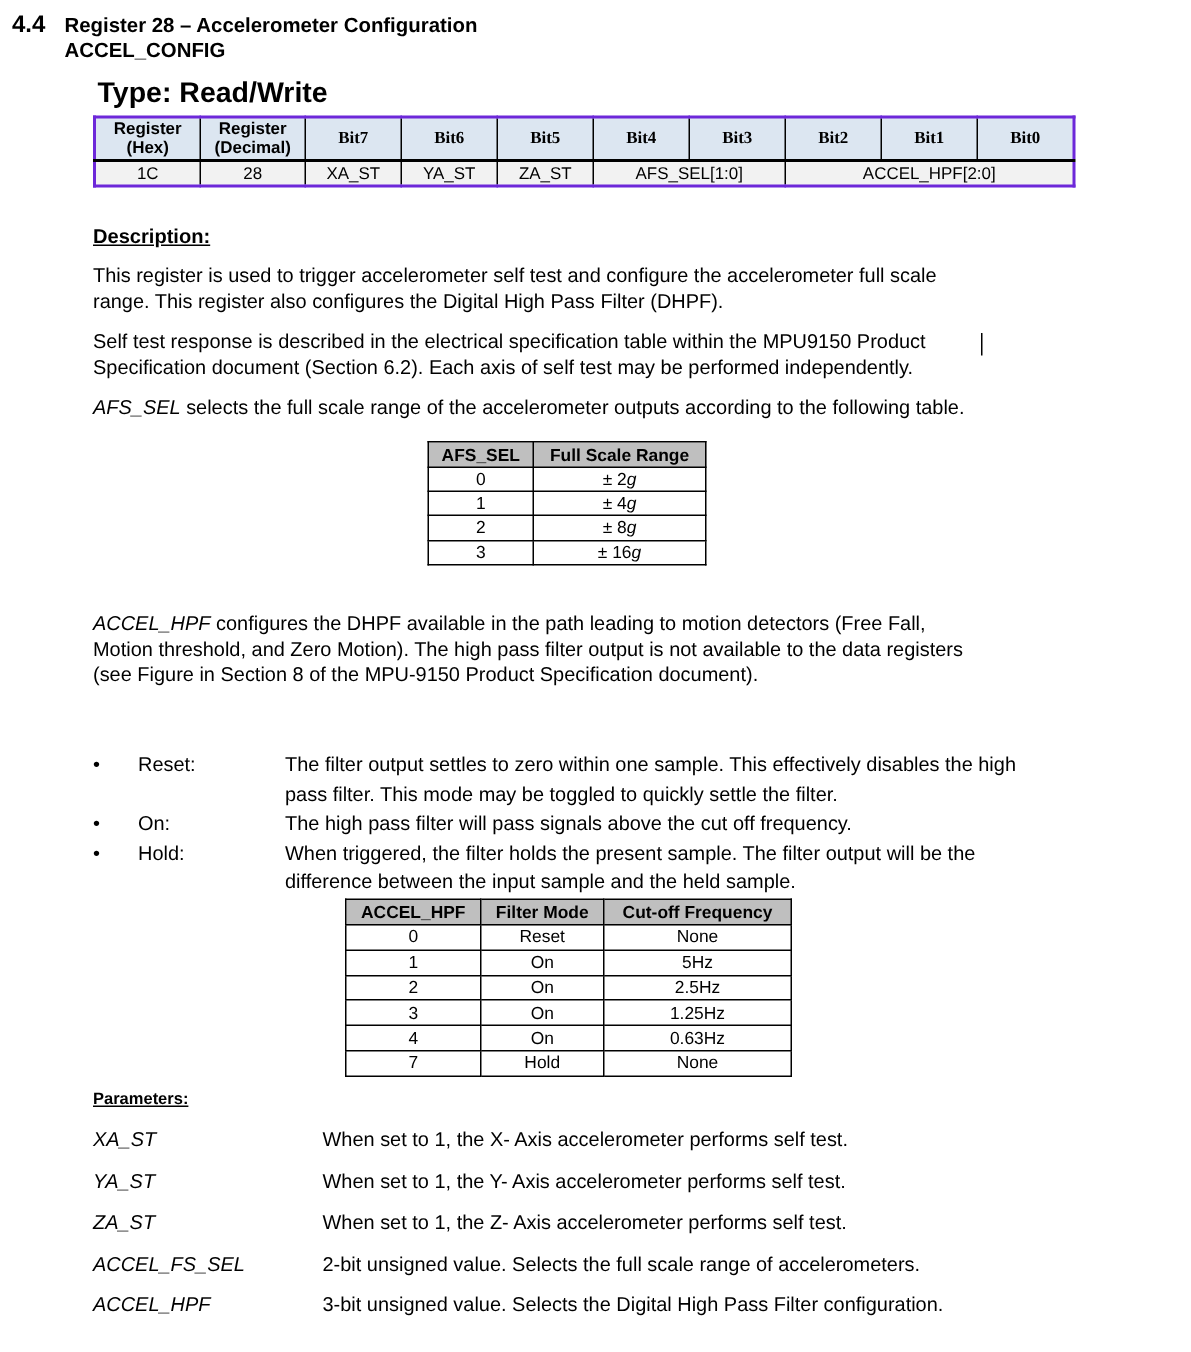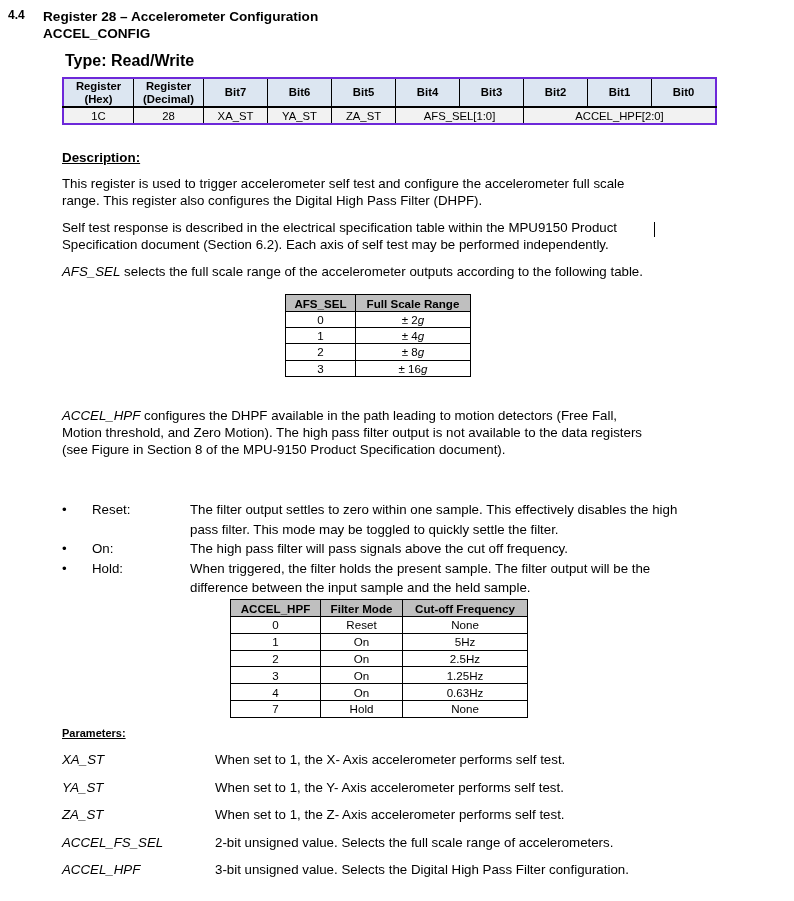--- a/index.html
+++ b/index.html
@@ -12,35 +12,35 @@
     overflow:hidden;
   }
   .abs{position:absolute;}
   .b{font-weight:bold;}
   .i{font-style:italic;}
   .u{text-decoration:underline;}
   .pre{white-space:pre-line;}
   .body-text{font-size:13.3px;line-height:17px;}
 
   
-  .sec-num{left:8px;top:8px;font-size:12px;}
+  .sec-num{left:8px;top:8px;font-size:16px;}
   .title-block{left:43px;top:8px;font-size:13.6px;line-height:17px;}
-  .type-label{left:65px;top:52px;font-size:16px;}
+  .type-label{left:65px;top:52px;font-size:19px;}
 
   
   .reg-table{left:62px;top:77px;border-collapse:collapse;table-layout:fixed;}
   .reg-table th,.reg-table td{
     border:1px solid #000;text-align:center;vertical-align:middle;
     font-size:11.3px;padding:0;
   }
   .reg-table th{background:#DCE6F1;height:27px;line-height:12.5px;}
   .reg-table td{background:#F2F2F2;height:15px;margin-top:44px;}
   .reg-table{border:2px solid #6d28d9;}
   .reg-table tr.data-row td{border-top:2.5px solid #000;}
-  .w-reg{width:69px;} .w-bit{width:63px;}
+  .w-reg{width:69px;} .w-bit{width:63px;font-family:Liberation Serif, serif;}
 
   
   .desc-heading{left:62px;top:150px;font-size:13.4px;}
   .params-heading{left:62px;top:727px;font-size:11px;}
 
   .para{line-height:16.8px;width:700px;}
   .para1{left:62px;top:176px;}
   .para2{left:62px;top:220px;}
   .para3{left:62px;top:264px;}
   .hpf-para{left:62px;top:408px;}

